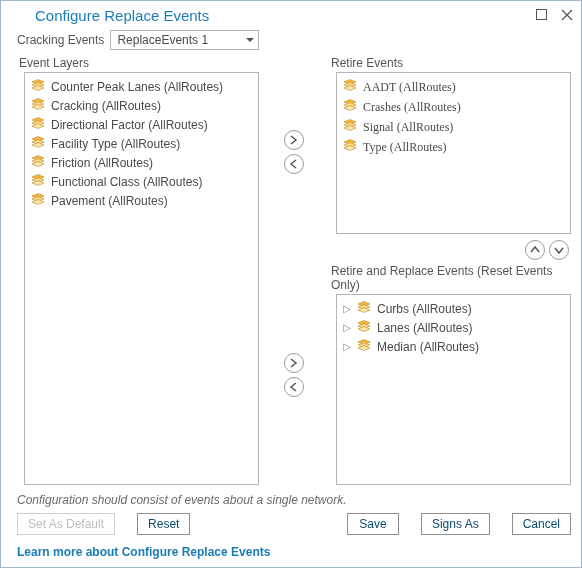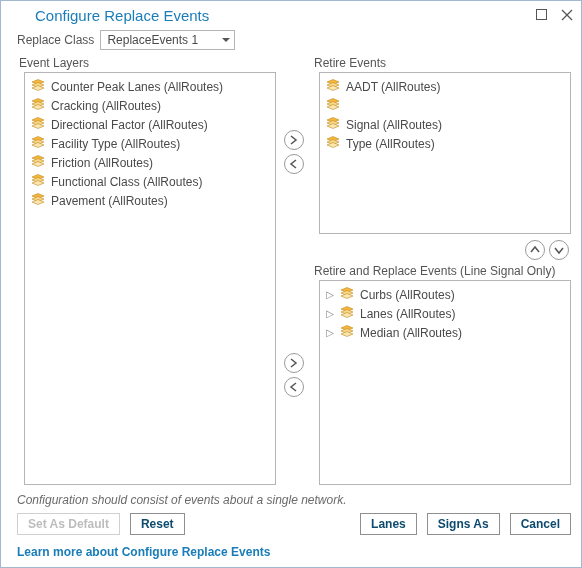--- a/index.html
+++ b/index.html
@@ -49,51 +49,51 @@
     gap: 6px;
   }
   .row1 label { color: #555; }
   .dropdown {
     display: flex;
     align-items: center;
     justify-content: space-between;
     border: 1px solid #b5b5b5;
     background: #fff;
     height: 20px;
-    width: 135px;
+    width: 149px;
     padding: 0 4px 0 6px;
     font-size: 12px;
     cursor: pointer;
   }
   .dropdown .caret {
     width: 0; height: 0;
     border-left: 4px solid transparent;
     border-right: 4px solid transparent;
     border-top: 4px solid #555;
   }
   .content {
     flex: 1;
     display: flex;
     padding: 0 10px 4px 16px;
-    gap: 6px;
+    gap: 23px;
     min-height: 0;
   }
   .col-left { display:flex; flex-direction:column; flex: 1; min-width:0;}
   .col-mid  { display:flex; flex-direction:column; width: 24px; align-items:center; }
   .col-right{ display:flex; flex-direction:column; flex: 1; min-width:0;}
   .panel-label { margin: 0 0 2px 2px; color: #555; }
   .listbox {
     border: 1px solid #b5b5b5;
     background: #fff;
     overflow: auto;
     padding: 4px 4px;
     margin-left: 7px;
   }
   .listbox.left { flex: 1; }
-  .listbox.right1 { height: 162px; }
+  .listbox.right1 { height: 162px; font-family: Liberation Serif, serif; }
   .listbox.right2 { flex: 1; }
   .item {
     display: flex;
     align-items: center;
     gap: 6px;
     padding: 2px 2px;
     cursor: default;
   }
   .item .expand {
     width: 8px;
@@ -127,21 +127,21 @@
     font-style: italic;
     color: #6a6a6a;
     padding: 4px 16px 6px 16px;
   }
   .footer-buttons {
     display: flex;
     justify-content: space-between;
     padding: 0 10px 6px 16px;
   }
   .footer-buttons .left-group, .footer-buttons .right-group {
-    display:flex; gap:10px;font-weight:bold;
+    display:flex; gap:22px;
   }
   button.btn {
     font: inherit;
     border: 1px solid #8f8f8f;
     background: #fff;
     padding: 3px 10px;
     min-width: 52px;
     cursor: pointer;
     color: #0c4a6e;
   }
@@ -173,21 +173,21 @@
       </span>
       <span>
         <svg width="12" height="12" viewBox="0 0 12 12">
             <path d="M1 1 L11 11 M11 1 L1 11" stroke="#555" stroke-width="1.3"></path>
           </svg>
       </span>
     </div>
   </div>
 
   <div class="row1">
-    <label>Replace Class</label>
+    <label>Cracking Events</label>
     <div class="dropdown">
       <span>ReplaceEvents 1</span>
       <span class="caret"></span>
     </div>
   </div>
 
   <div class="content">
 
     <div class="col-left">
       <div class="panel-label">Event Layers</div>
@@ -287,20 +287,21 @@
                 <path d="M1 9 L7 6.5 L13 9 L7 11.5 Z" fill="#fbe6b0" stroke="#c08a1e" stroke-width="0.6"></path>
               </svg></span>
             <span>AADT (AllRoutes)</span>
           </div>
           <div class="item">
             <span><svg class="layer-icon" viewBox="0 0 14 12">
                 <path d="M1 3 L7 0.5 L13 3 L7 5.5 Z" fill="#f6b73c" stroke="#c08a1e" stroke-width="0.6"></path>
                 <path d="M1 6 L7 3.5 L13 6 L7 8.5 Z" fill="#f9d88a" stroke="#c08a1e" stroke-width="0.6"></path>
                 <path d="M1 9 L7 6.5 L13 9 L7 11.5 Z" fill="#fbe6b0" stroke="#c08a1e" stroke-width="0.6"></path>
               </svg></span>
+            <span>Crashes (AllRoutes)</span>
           </div>
           <div class="item">
             <span><svg class="layer-icon" viewBox="0 0 14 12">
                 <path d="M1 3 L7 0.5 L13 3 L7 5.5 Z" fill="#f6b73c" stroke="#c08a1e" stroke-width="0.6"></path>
                 <path d="M1 6 L7 3.5 L13 6 L7 8.5 Z" fill="#f9d88a" stroke="#c08a1e" stroke-width="0.6"></path>
                 <path d="M1 9 L7 6.5 L13 9 L7 11.5 Z" fill="#fbe6b0" stroke="#c08a1e" stroke-width="0.6"></path>
               </svg></span>
             <span>Signal (AllRoutes)</span>
           </div>
           <div class="item">
@@ -319,21 +320,21 @@
               <path d="M2 8 L6 3 L10 8" fill="none" stroke="#555" stroke-width="1.5"></path>
             </svg>
         </div>
         <div class="tb">
           <svg viewBox="0 0 12 12">
               <path d="M2 4 L6 9 L10 4" fill="none" stroke="#555" stroke-width="1.5"></path>
             </svg>
         </div>
       </div>
 
-      <div class="panel-label">Retire and Replace Events (Line Signal Only)</div>
+      <div class="panel-label">Retire and Replace Events (Reset Events Only)</div>
       <div class="listbox right2" id="list-retire-replace">
           <div class="item">
             <span class="expand">▷</span>
             <span><svg class="layer-icon" viewBox="0 0 14 12">
                 <path d="M1 3 L7 0.5 L13 3 L7 5.5 Z" fill="#f6b73c" stroke="#c08a1e" stroke-width="0.6"></path>
                 <path d="M1 6 L7 3.5 L13 6 L7 8.5 Z" fill="#f9d88a" stroke="#c08a1e" stroke-width="0.6"></path>
                 <path d="M1 9 L7 6.5 L13 9 L7 11.5 Z" fill="#fbe6b0" stroke="#c08a1e" stroke-width="0.6"></path>
               </svg></span>
             <span>Curbs (AllRoutes)</span>
           </div>
@@ -361,21 +362,21 @@
   </div>
 
   <div class="footer-hint">Configuration should consist of events about a single network.</div>
 
   <div class="footer-buttons">
     <div class="left-group">
       <button class="btn" disabled="">Set As Default</button>
       <button class="btn">Reset</button>
     </div>
     <div class="right-group">
-      <button class="btn">Lanes</button>
+      <button class="btn">Save</button>
       <button class="btn">Signs As</button>
       <button class="btn">Cancel</button>
     </div>
   </div>
 
   <div class="learn-link">Learn more about Configure Replace Events</div>
 
 </div>
 
 </body></html>

